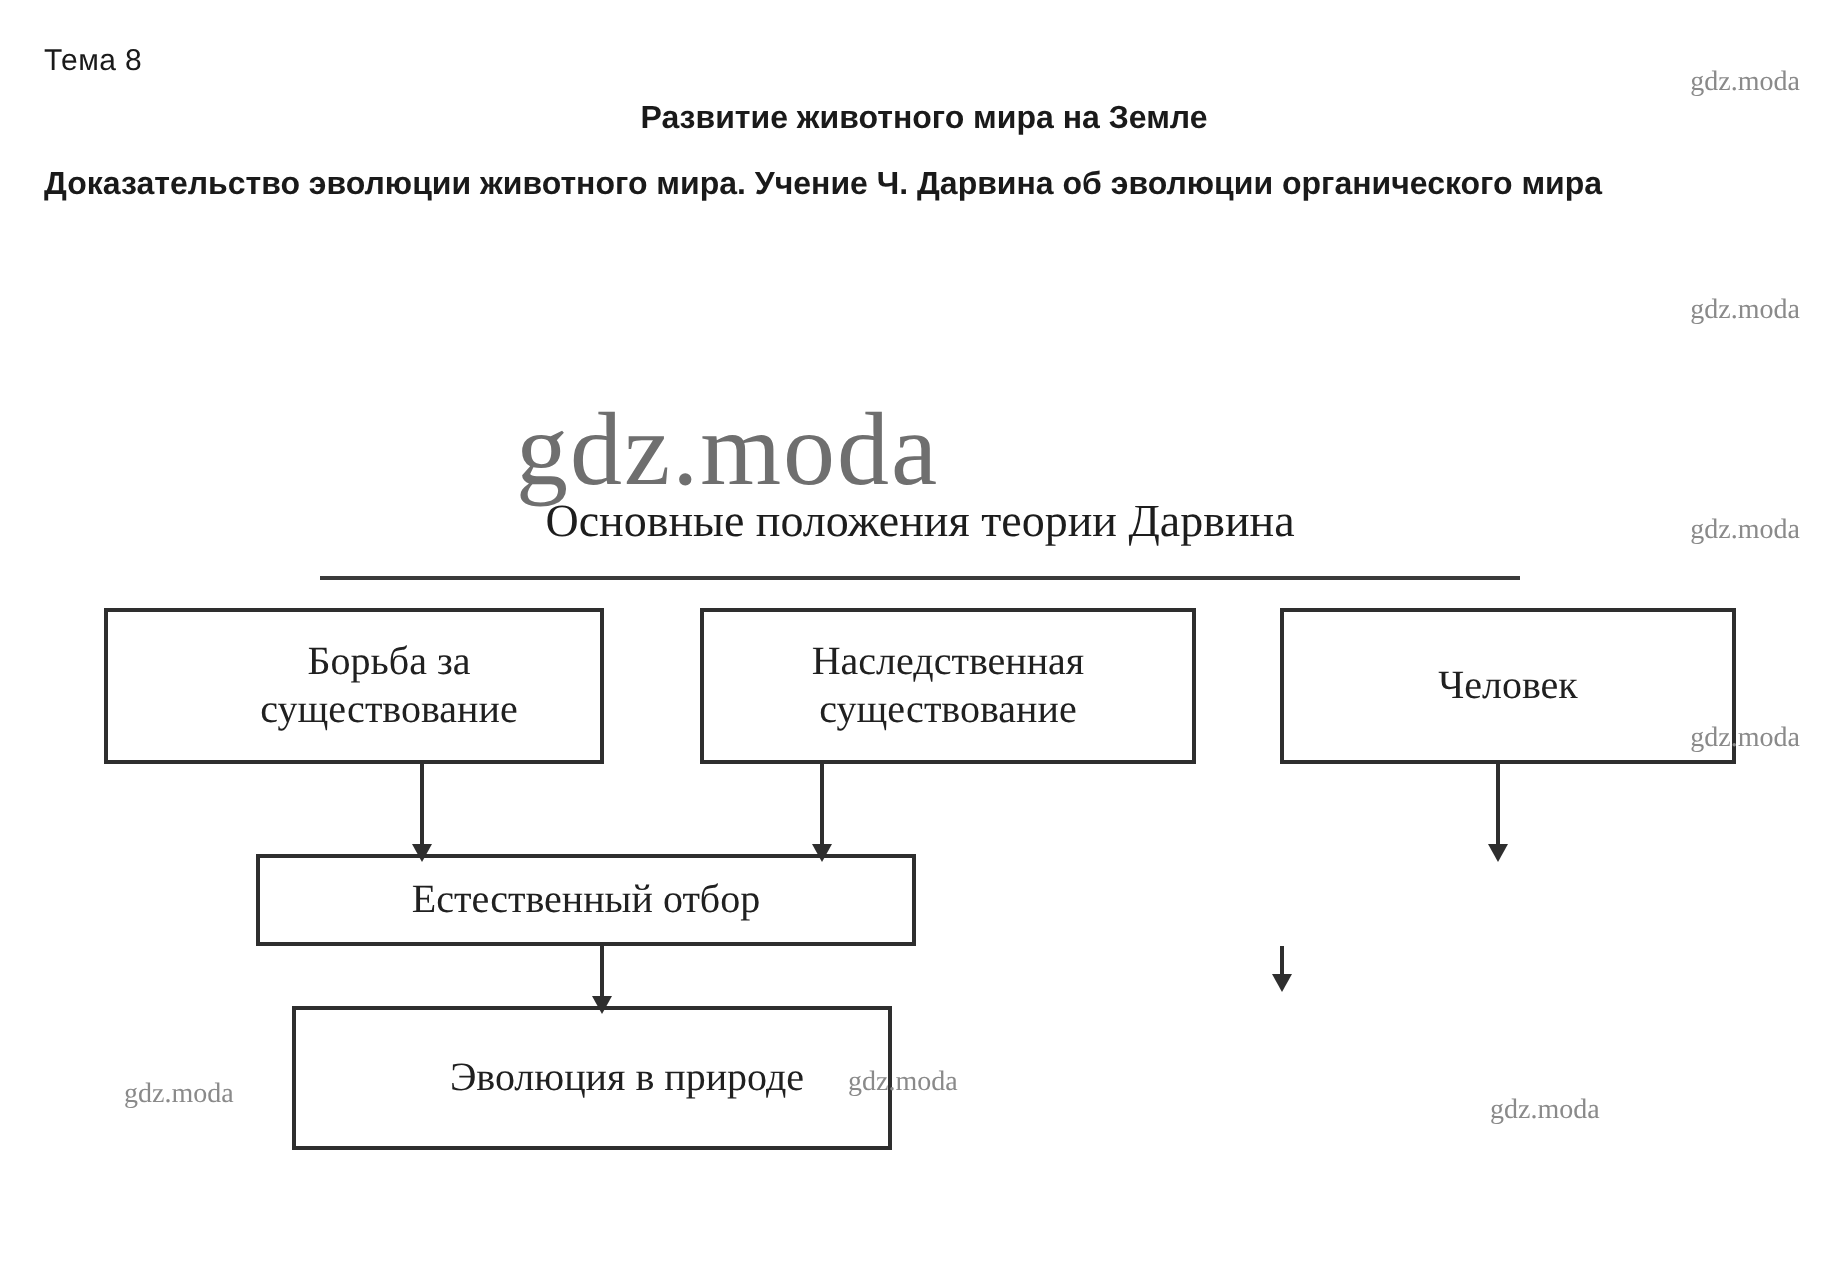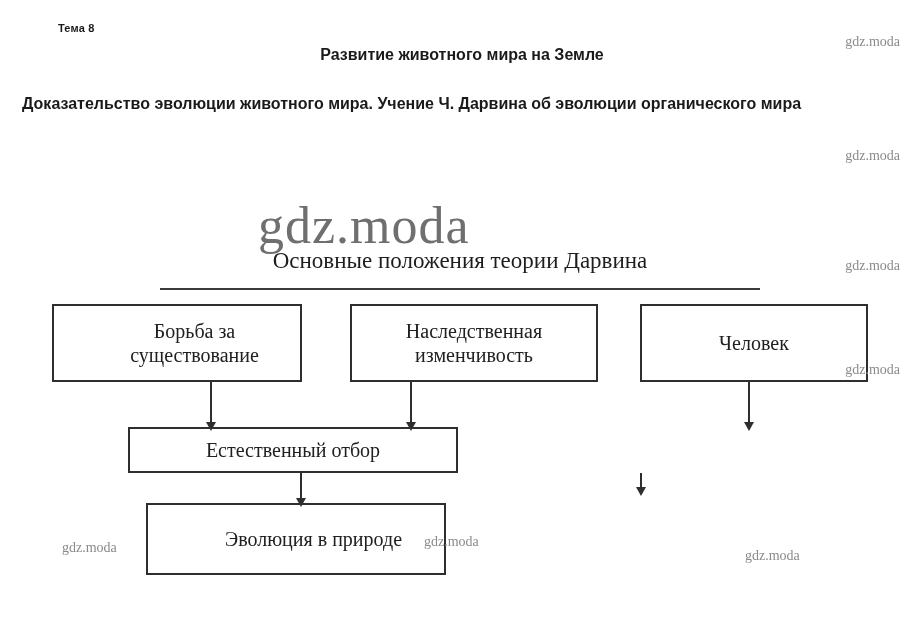--- a/index.html
+++ b/index.html
@@ -17,35 +17,34 @@
   }
 
   
   .header {
     position: absolute;
     left: 22px;
     top: 22px;
     width: 880px;
   }
   .topic-label {
-    font-size: 11px;
-    font-weight: bold;
+    font-size: 15px;
+    font-weight: normal;
     letter-spacing: .2px;
-    margin-left: 36px;
   }
   .topic-title {
     font-size: 16px;
     font-weight: bold;
     margin-top: 12px;
     text-align: center;
   }
   .topic-subtitle {
     font-size: 16px;
     font-weight: bold;
-    margin-top: 28px;
+    margin-top: 12px;
     line-height: 1.55;
     max-width: 880px;
   }
 
   
   .diagram {
     position: absolute;
     left: 0;
     top: 190px;
     width: 920px;
@@ -167,21 +166,21 @@
   <div class="topic-label">Тема 8</div>
   <div class="topic-title">Развитие животного мира на Земле</div>
   <div class="topic-subtitle">Доказательство эволюции животного мира. Учение Ч. Дарвина об эволюции органического мира</div>
 </div>
 
 <div class="diagram">
 
   <div class="diagram-title">Основные положения теории Дарвина</div>
 
   <div class="node" id="n-struggle">Борьба за существование</div>
-  <div class="node" id="n-heredity">Наследственная изменчивость</div>
+  <div class="node" id="n-heredity">Наследственная существование</div>
   <div class="node" id="n-human">Человек</div>
 
   <div class="node" id="n-natural">Естественный отбор</div>
 
   <div class="node" id="n-evolution">Эволюция в природе</div>
 
   <div class="arrow" id="a1">
     <div class="shaft"></div>
     <div class="head"></div>
   </div>

